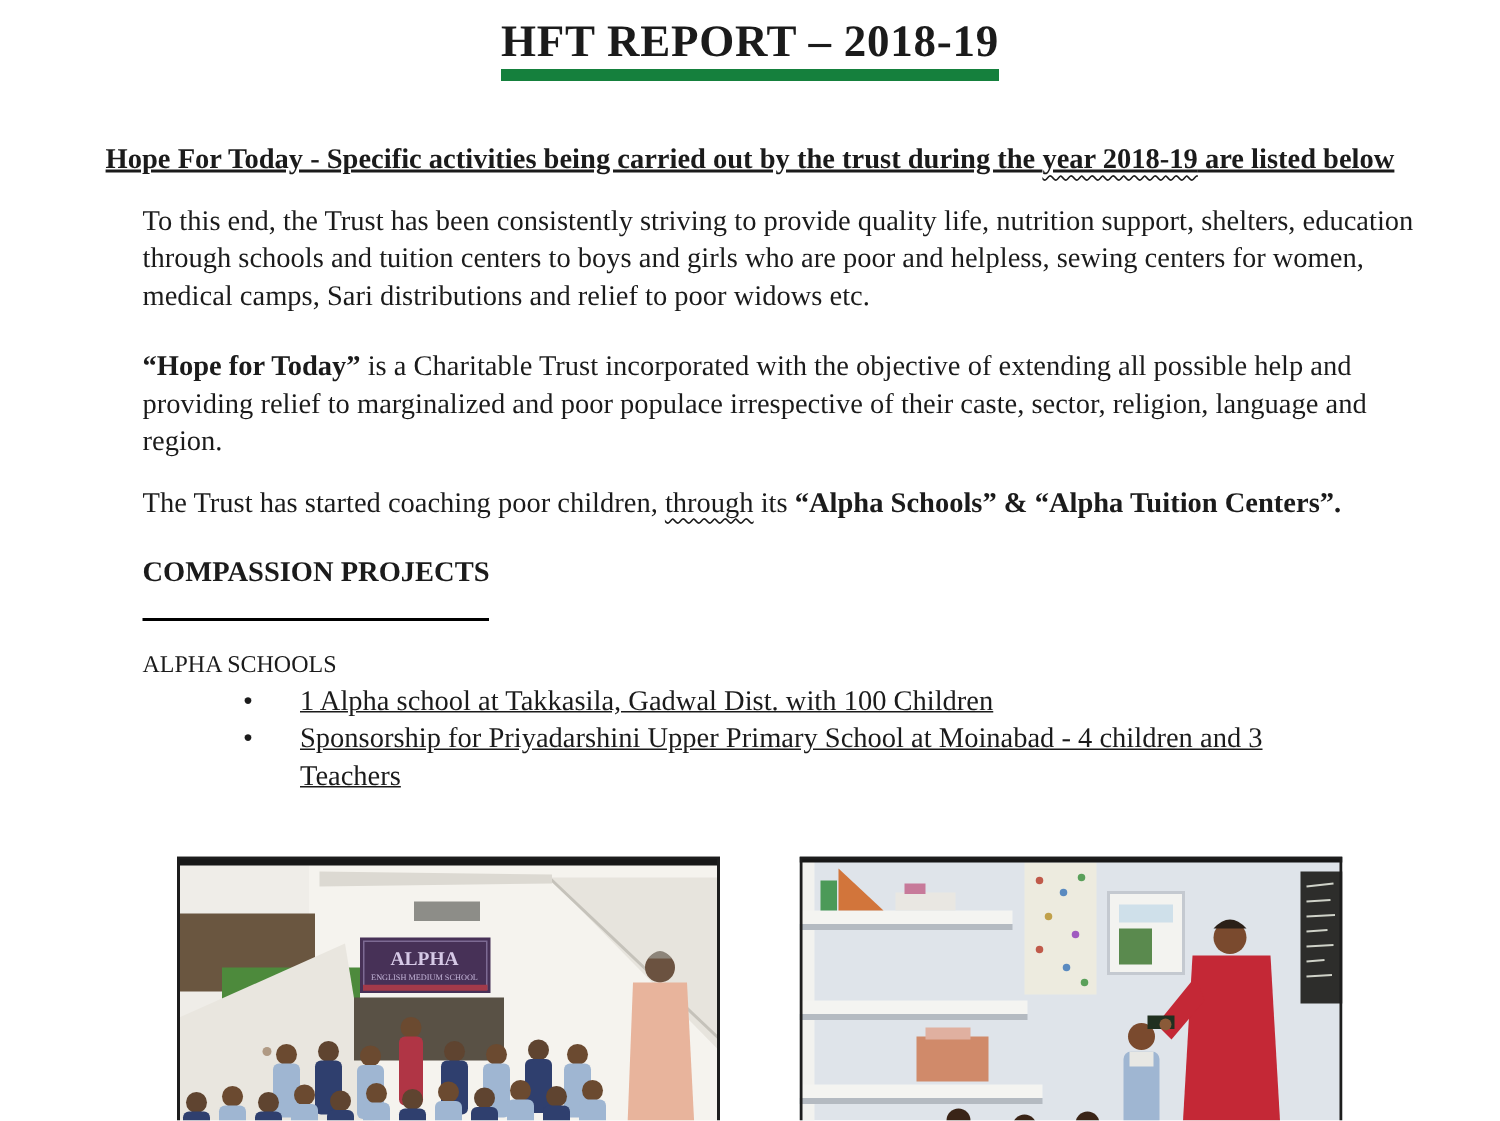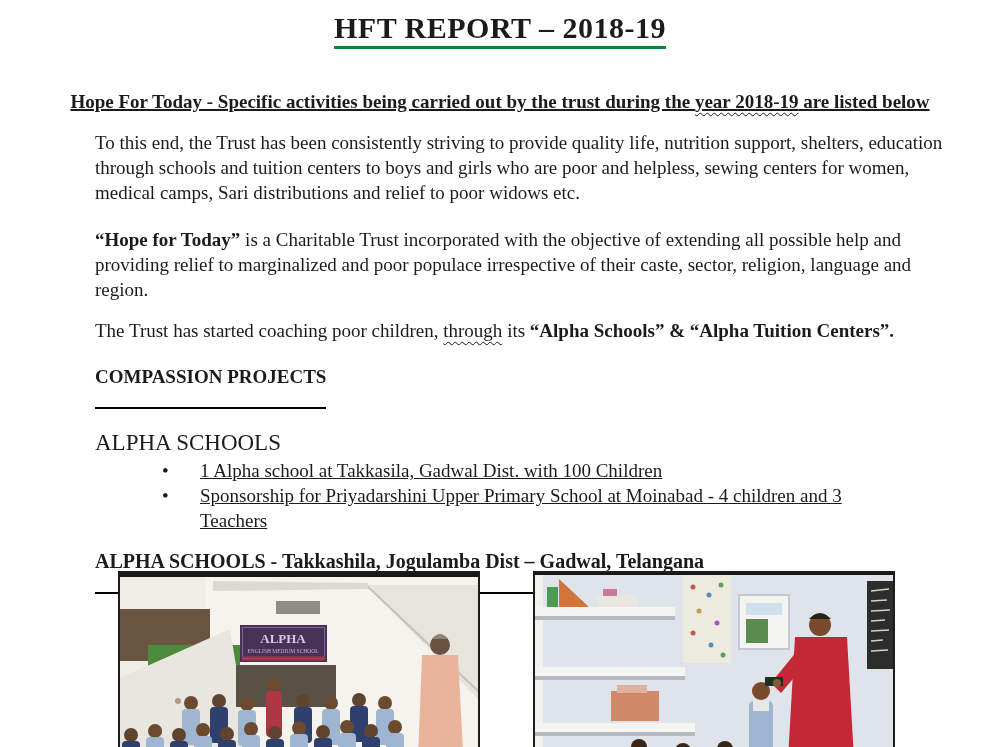--- a/index.html
+++ b/index.html
@@ -12,21 +12,21 @@
     overflow: hidden;
     font-family: "Liberation Serif", serif;
     color: #1b1b1b;
   }
   .title-wrap { text-align: center; padding-top: 11px; }
   .report-title {
     display: inline-block;
     font-size: 30px;
     font-weight: bold;
     letter-spacing: 0.5px;
-    border-bottom: 3px solid #15803d;
+    border-bottom: 8px solid #15803d;
     padding-bottom: 2px;
     line-height: 1.1;
   }
   .subtitle {
     width: 862px;
     margin: 41px auto 0;
     text-align: center;
     font-size: 19px;
     font-weight: bold;
     line-height: 24px;
@@ -48,21 +48,21 @@
   .p1 { margin-top: 22px; }
   .p2 { margin-top: 16px; }
   .p3 { margin-top: 16px; }
   .heading-underlined {
     display: inline-block;
     font-weight: bold;
     border-bottom: 2px solid #000;
     padding-bottom: 19px;
   }
   .compassion-wrap { margin: 23px 0 0 95px; font-size: 19px; }
-  .alpha-label { margin: 21px 0 0 95px; font-size: 23px; }
+  .alpha-label { margin: 21px 0 0 95px; font-size: 16px; }
   ul.alpha-list { list-style: none; margin: 2px 0 0 160px; font-size: 19px; line-height: 25px; }
   ul.alpha-list li { display: flex; align-items: flex-start; }
   .bullet-glyph { display: inline-block; width: 40px; text-align: left; padding-left: 2px; }
   .li-text { max-width: 655px; text-decoration: underline; }
   .alpha-heading-wrap { margin: 17px 0 0 95px; font-size: 20px; }
   .figures-row {
     position: absolute;
     left: 118px;
     top: 571px;
     display: flex;
@@ -103,23 +103,20 @@
     <li>
       <span class="bullet-glyph">•</span>
       <span class="li-text">1 Alpha school at Takkasila, Gadwal Dist. with 100 Children</span>
     </li>
     <li>
       <span class="bullet-glyph">•</span>
       <span class="li-text">Sponsorship for Priyadarshini Upper Primary School at Moinabad - 4 children and 3 Teachers</span>
     </li>
   </ul>
 
-  <div class="alpha-heading-wrap">
-    <span class="heading-underlined">ALPHA SCHOOLS - Takkashila, Jogulamba Dist – Gadwal, Telangana</span>
-  </div>
 
   <div class="figures-row">
 
     <svg class="figure-frame" width="362" height="240" viewBox="0 0 362 240" role="img">
       <defs>
         <g id="kidN">
             <circle cx="7" cy="6" r="7" fill="#5f4430"></circle>
             <rect x="-2" y="12" width="18" height="36" rx="4" fill="#2f3f6e"></rect>
           </g>
         <g id="kidB">

